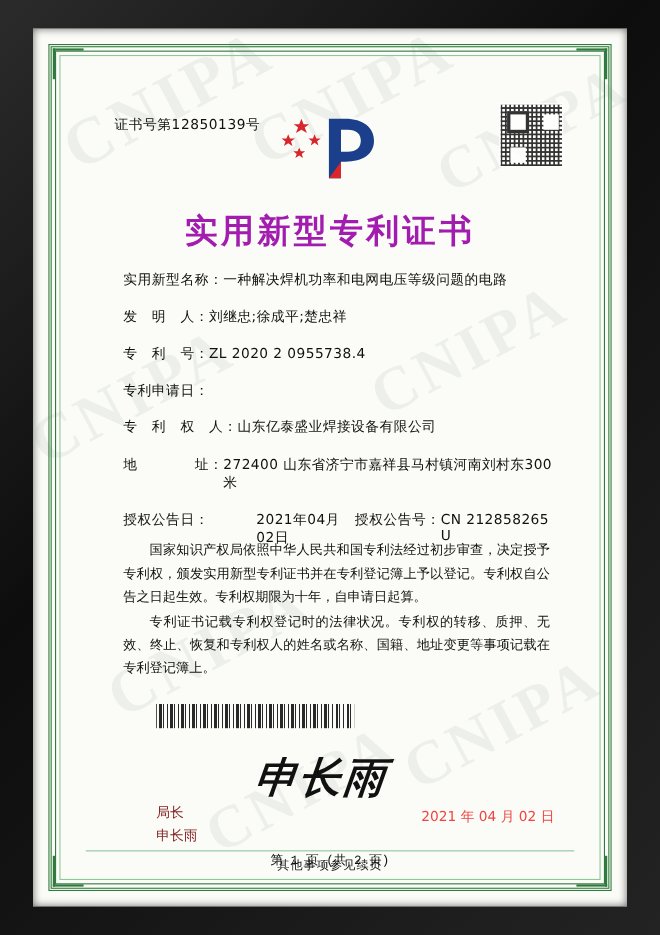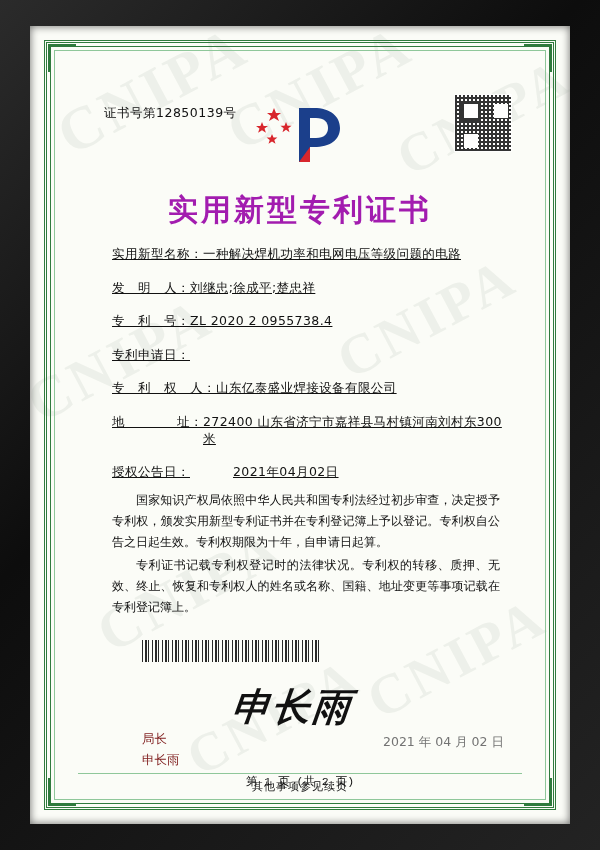--- a/index.html
+++ b/index.html
@@ -147,21 +147,20 @@
   .fields {
     position: absolute;
     left: 58px; right: 44px; top: 196px;
   }
   .field-row {
     display: flex;
     align-items: baseline;
     margin-bottom: 16.5px;
     font-size: 12.5px;
     color: #111;
-    text-decoration: underline;
   }
   .field-label {
     flex: 0 0 auto;
     white-space: pre;
     letter-spacing: 0.5px;
   }
   .field-value {
     flex: 1 1 auto;
     letter-spacing: 0.4px;
   }
@@ -206,21 +205,21 @@
     color: #111;
     font-style: italic;
     font-weight: bold;
     letter-spacing: 2px;
     transform: skewX(-6deg);
   }
   .date-right {
     position: absolute;
     right: 42px; top: 684px;
     font-size: 12.5px;
-    color: #737373;
+    color: #ef4444;
   }
   .page-no {
     position: absolute;
     left: 0; right: 0; top: 724px;
     text-align: center;
     font-size: 11.5px;
     color: #111;
     font-family: Liberation Mono, monospace;
   }
   .footer-note {
@@ -311,20 +310,24 @@
         </div>
         <div class="field-row">
           <span class="field-label">地　　　　址：</span>
           <span class="field-value">272400 山东省济宁市嘉祥县马村镇河南刘村东300米</span>
         </div>
         <div class="field-row row-two">
           <span class="half">
             <span class="field-label">授权公告日：</span>
             <span class="field-value">2021年04月02日</span>
           </span>
+          <span class="half2">
+            <span class="field-label">授权公告号：</span>
+            <span class="field-value">CN 212858265 U</span>
+          </span>
         </div>
       </div>
 
       <div class="paragraphs">
         <p>国家知识产权局依照中华人民共和国专利法经过初步审查，决定授予专利权，颁发实用新型专利证书并在专利登记簿上予以登记。专利权自公告之日起生效。专利权期限为十年，自申请日起算。</p>
         <p>专利证书记载专利权登记时的法律状况。专利权的转移、质押、无效、终止、恢复和专利权人的姓名或名称、国籍、地址变更等事项记载在专利登记簿上。</p>
       </div>
 
       <div class="barcode"></div>
 

